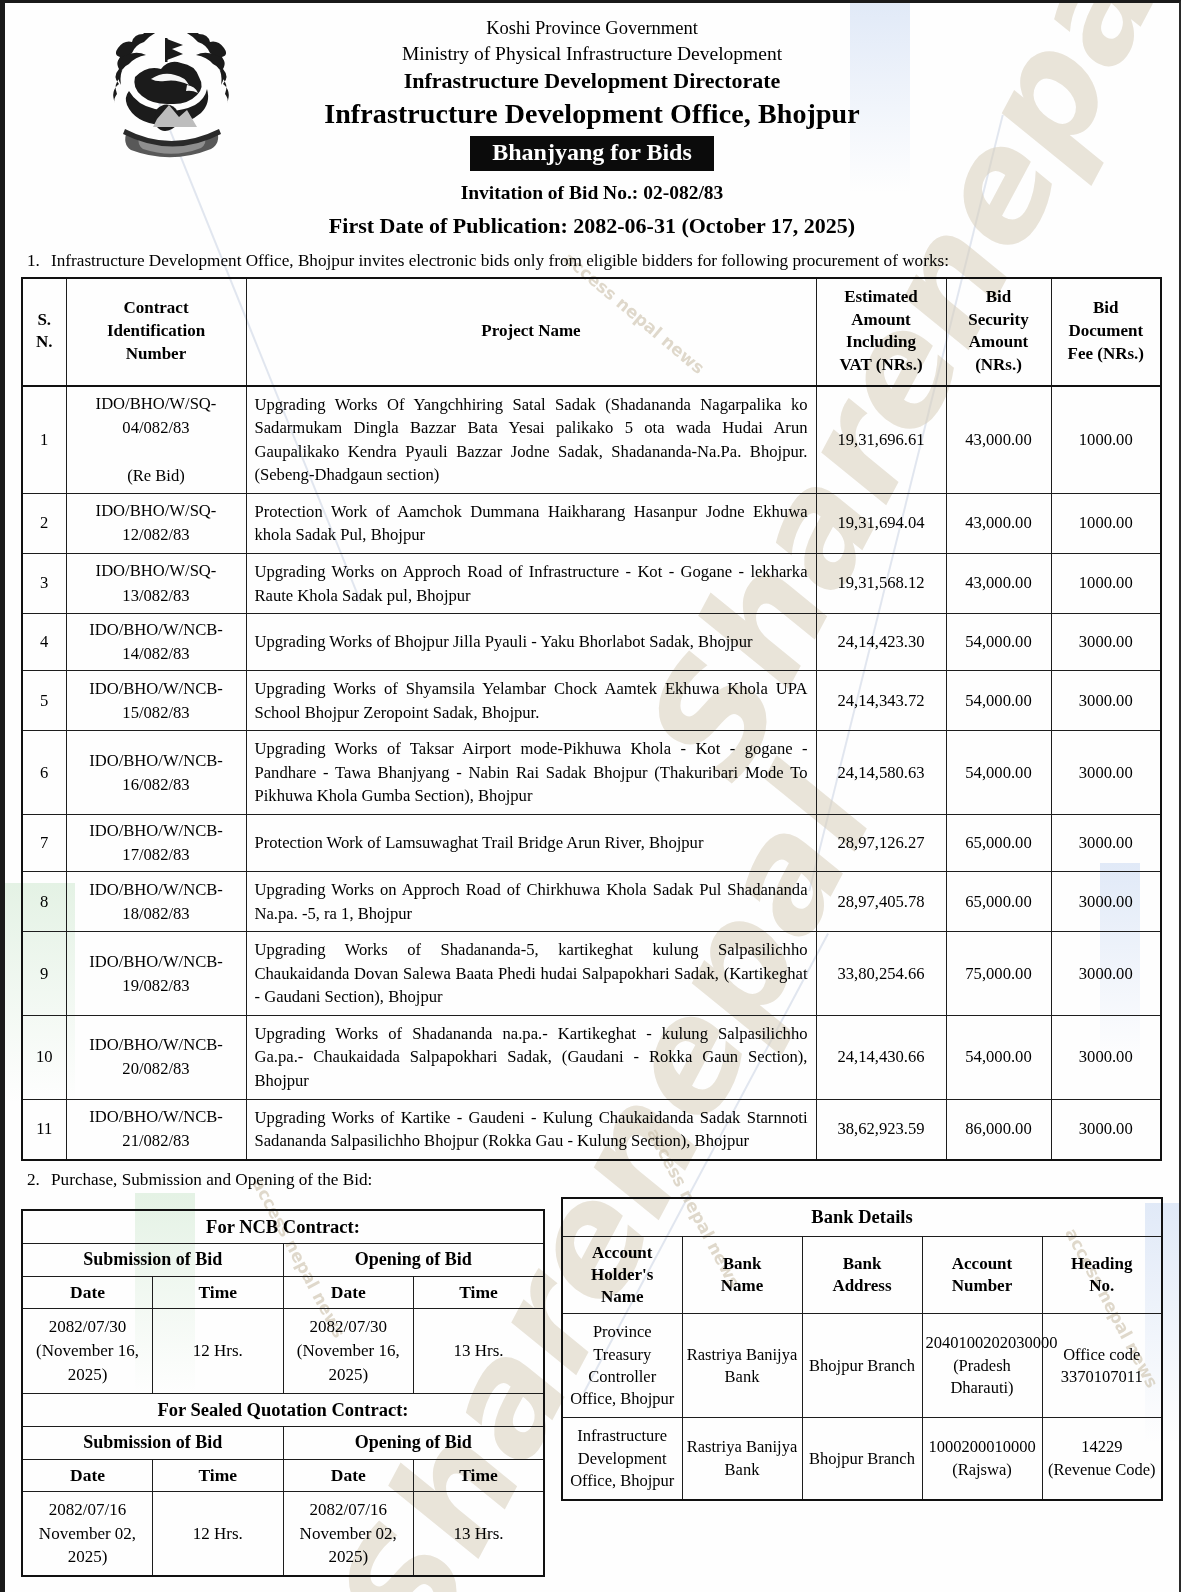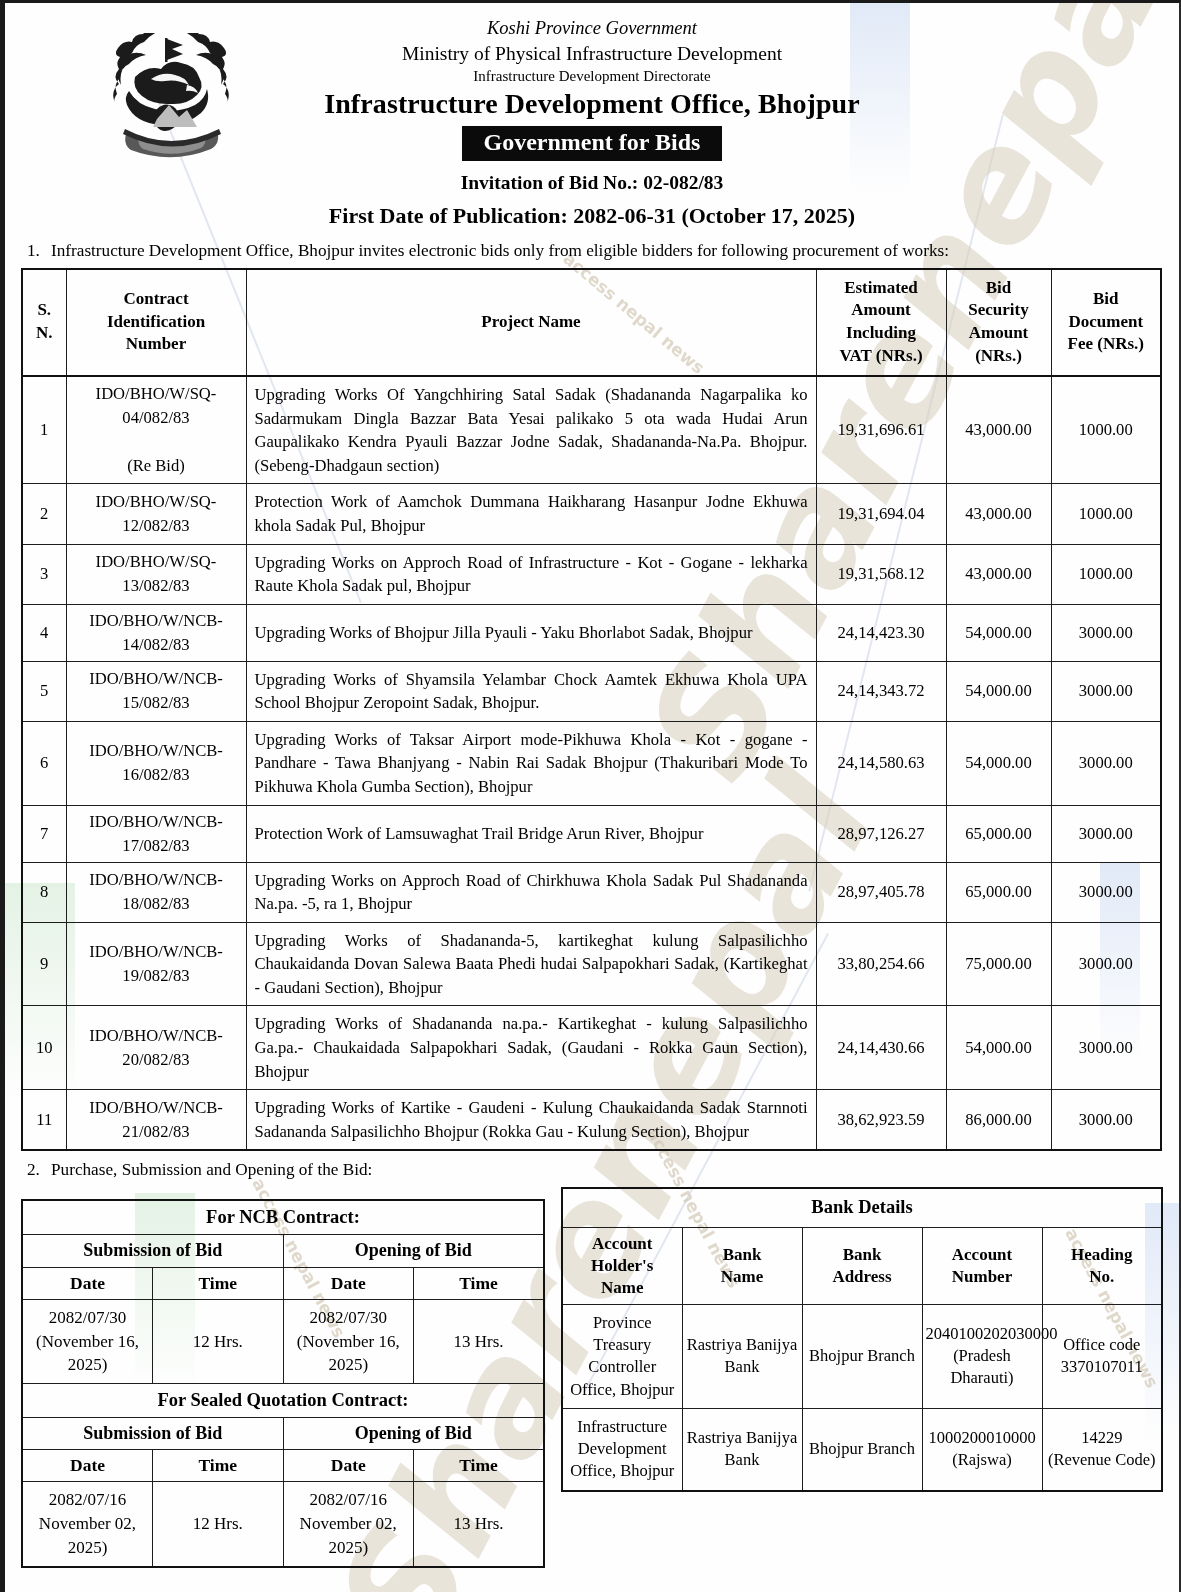--- a/index.html
+++ b/index.html
@@ -59,23 +59,23 @@
   }
 
   #content { position:relative; z-index:2; }
 
   
   .header { position:relative; text-align:center; padding-top:6px; }
   .emblem {
     position:absolute; left:70px; top:22px; width:160px; height:132px;
   }
   .emblem svg { width:100%; height:100%; display:block; }
-  .hl1 { font-size:18.5px; line-height:1.28;font-style:italic; }
+  .hl1 { font-size:18.5px; line-height:1.28; }
   .hl2 { font-size:19.5px; line-height:1.3; }
-  .hl3 { font-size:15px; font-weight:normal; line-height:1.35; }
+  .hl3 { font-size:22px; font-weight:bold; line-height:1.35; }
   .hl4 { font-size:28px; font-weight:bold; line-height:1.32; letter-spacing:.1px; }
   .hl5 { font-size:19.5px; font-weight:bold; line-height:1.4; }
   .ifb-wrap { margin-top:3px; }
   .ifb {
     display:inline-block; background:#0b0b0b; color:#fff;
     font-size:24px; font-weight:bold; padding:2px 22px 4px 22px;
     line-height:1.22;
   }
   .hl6 { font-size:19.5px; font-weight:bold; margin-top:11px; }
   .hl7 { font-size:22px; font-weight:bold; margin-top:9px; }
@@ -206,21 +206,21 @@
           </g>
         </svg>
       </div>
 
       <div class="hl1">Koshi Province Government</div>
       <div class="hl2">Ministry of Physical Infrastructure Development</div>
       <div class="hl3">Infrastructure Development Directorate</div>
       <div class="hl4">Infrastructure Development Office, Bhojpur</div>
 
       <div class="ifb-wrap">
-        <span class="ifb">Government for Bids</span>
+        <span class="ifb">Bhanjyang for Bids</span>
       </div>
 
       <div class="hl6">Invitation of Bid No.: 02-082/83</div>
       <div class="hl7">First Date of Publication: 2082-06-31 (October 17, 2025)</div>
     </div>
 
     <div class="item">
       <span class="num">1.</span>
       <span class="txt">Infrastructure Development Office, Bhojpur invites electronic bids only from eligible bidders for following procurement of works:</span>
     </div>

